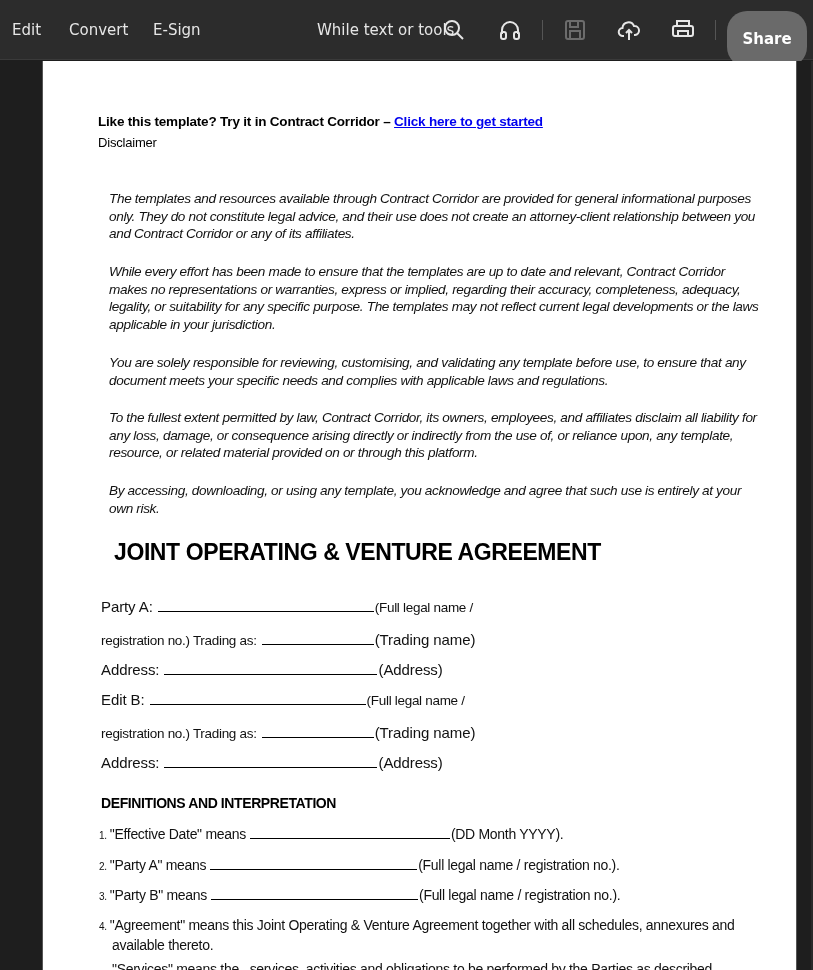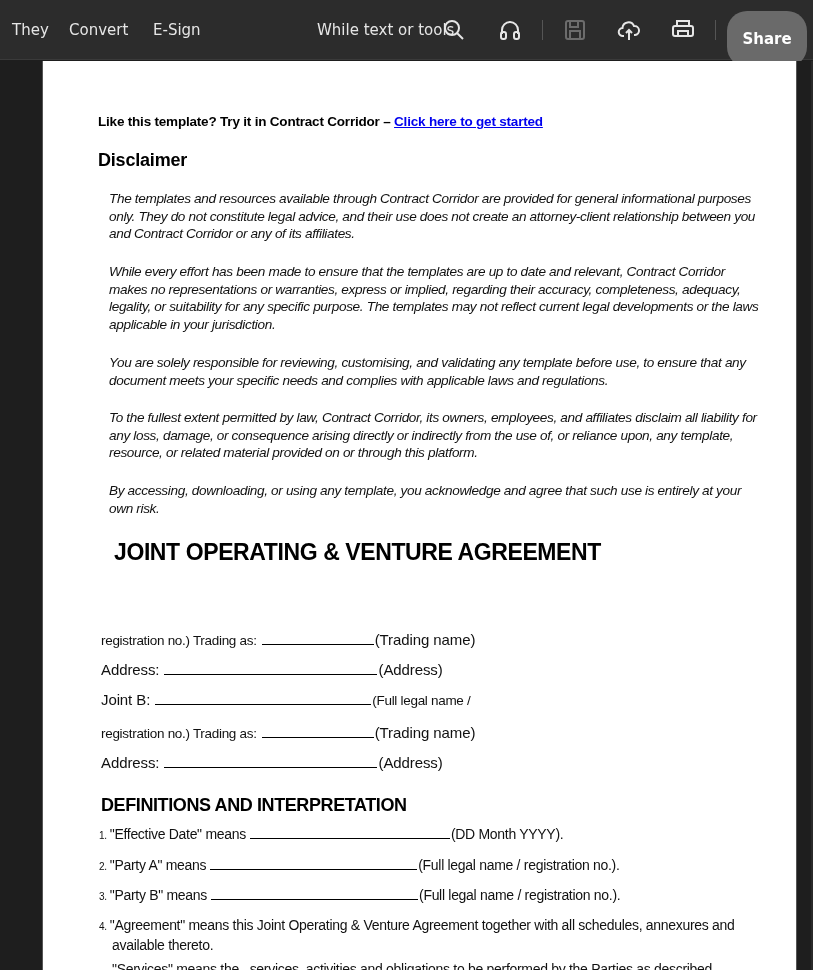--- a/index.html
+++ b/index.html
@@ -26,46 +26,46 @@
     .viewer { position: absolute; left: 0; top: 61px; width: 813px; height: 909px; background: #1e1e1e; overflow: hidden; }
     .page {
       position: absolute; left: 42px; top: 0; width: 755px; height: 1100px;
       background: #ffffff; border-left: 1px solid #555; border-right: 1px solid #555;
       color: #000;
     }
     .scroll-edge { position: absolute; right: 0; top: 0; width: 2px; height: 909px; background: #2a2a2a; }
 
     .promo { position: absolute; left: 55px; top: 53px; font-size: 13.5px; font-weight: bold; letter-spacing: -0.2px; }
     .promo a { color: #0000ee; text-decoration: underline; cursor: pointer; }
-    .disclaimer-title { position: absolute; left: 55px; top: 89px; font-size: 18px; font-weight: bold; letter-spacing: -0.2px; }
+    .disclaimer-title { position: absolute; left: 55px; top: 74px; font-size: 13px; font-weight: normal; letter-spacing: -0.2px; }
     .para {
       position: absolute; left: 66px; width: 650px;
       font-size: 13.6px; font-style: italic; line-height: 17.6px;
       letter-spacing: -0.35px; color: #111;
     }
     .doc-title { position: absolute; left: 71px; top: 478px; font-size: 23px; font-weight: bold; letter-spacing: -0.4px; }
 
     .field-row { position: absolute; left: 58px; font-size: 15px; color: #111; white-space: nowrap; letter-spacing: -0.1px; }
     .field-row .blank { display: inline-block; border-bottom: 1px solid #000; height: 12px; vertical-align: baseline; margin: 0 1px; }
     .field-row .small { font-size: 13.5px; letter-spacing: -0.3px; }
 
-    .section-heading { position: absolute; left: 58px; top: 734px; font-size: 18px; font-weight: bold; letter-spacing: -0.4px; text-align: right; }
+    .section-heading { position: absolute; left: 58px; top: 734px; font-size: 14px; font-weight: bold; letter-spacing: -0.4px; text-align: right; }
     .def-item { position: absolute; left: 56px; font-size: 14px; color: #111; white-space: nowrap; letter-spacing: -0.3px; }
     .def-item .num { font-size: 10px; margin-right: 3px; }
     .def-item .blank { display: inline-block; border-bottom: 1px solid #000; height: 11px; margin: 0 1px 0 4px; }
     .def-wrap { position: absolute; left: 56px; width: 650px; font-size: 14px; color: #111; line-height: 18px; letter-spacing: -0.3px; }
     .def-wrap .num { font-size: 10px; margin-right: 3px; }
     .def-wrap .cont { padding-left: 13px; display: block; }
     .cutoff { position: absolute; left: 69px; top: 900px; font-size: 14px; color: #111; letter-spacing: -0.3px; white-space: nowrap; }
   </style>
 </head>
 <body>
 
 <div class="toolbar">
-  <span class="tb-menu" style="left:12px">They</span>
+  <span class="tb-menu" style="left:12px">Edit</span>
   <span class="tb-menu" style="left:69px">Convert</span>
   <span class="tb-menu" style="left:153px">E-Sign</span>
 
   <span class="tb-find">While text or tools</span>
   <span class="tb-icon" style="left:442px">
     <svg viewBox="0 0 24 24" fill="none" stroke="#e6e6e6" stroke-width="2">
         <circle cx="10" cy="10" r="7"></circle>
         <line x1="15" y1="15" x2="21" y2="21"></line>
       </svg>
   </span>
@@ -117,31 +117,35 @@
     <div class="disclaimer-title">Disclaimer</div>
 
     <p class="para" style="top:129px">The templates and resources available through Contract Corridor are provided for general informational purposes only. They do not constitute legal advice, and their use does not create an attorney-client relationship between you and Contract Corridor or any of its affiliates.</p>
     <p class="para" style="top:202px">While every effort has been made to ensure that the templates are up to date and relevant, Contract Corridor makes no representations or warranties, express or implied, regarding their accuracy, completeness, adequacy, legality, or suitability for any specific purpose. The templates may not reflect current legal developments or the laws applicable in your jurisdiction.</p>
     <p class="para" style="top:293px">You are solely responsible for reviewing, customising, and validating any template before use, to ensure that any document meets your specific needs and complies with applicable laws and regulations.</p>
     <p class="para" style="top:348px">To the fullest extent permitted by law, Contract Corridor, its owners, employees, and affiliates disclaim all liability for any loss, damage, or consequence arising directly or indirectly from the use of, or reliance upon, any template, resource, or related material provided on or through this platform.</p>
     <p class="para" style="top:421px">By accessing, downloading, or using any template, you acknowledge and agree that such use is entirely at your own risk.</p>
 
     <div class="doc-title">JOINT OPERATING &amp; VENTURE AGREEMENT</div>
 
+    <div class="field-row" style="top:537px">
+      <span>Party A:</span>
+      <span class="blank" style="width:216px"></span><span class="small">(Full legal name /</span>
+    </div>
     <div class="field-row" style="top:570px">
       <span class="small">registration no.) Trading as:</span>
       <span class="blank" style="width:112px"></span><span>(Trading name)</span>
     </div>
     <div class="field-row" style="top:600px">
       <span>Address:</span>
       <span class="blank" style="width:213px"></span><span>(Address)</span>
     </div>
 
     <div class="field-row" style="top:630px">
-      <span>Joint B:</span>
+      <span>Edit B:</span>
       <span class="blank" style="width:216px"></span><span class="small">(Full legal name /</span>
     </div>
     <div class="field-row" style="top:663px">
       <span class="small">registration no.) Trading as:</span>
       <span class="blank" style="width:112px"></span><span>(Trading name)</span>
     </div>
     <div class="field-row" style="top:693px">
       <span>Address:</span>
       <span class="blank" style="width:213px"></span><span>(Address)</span>
     </div>

